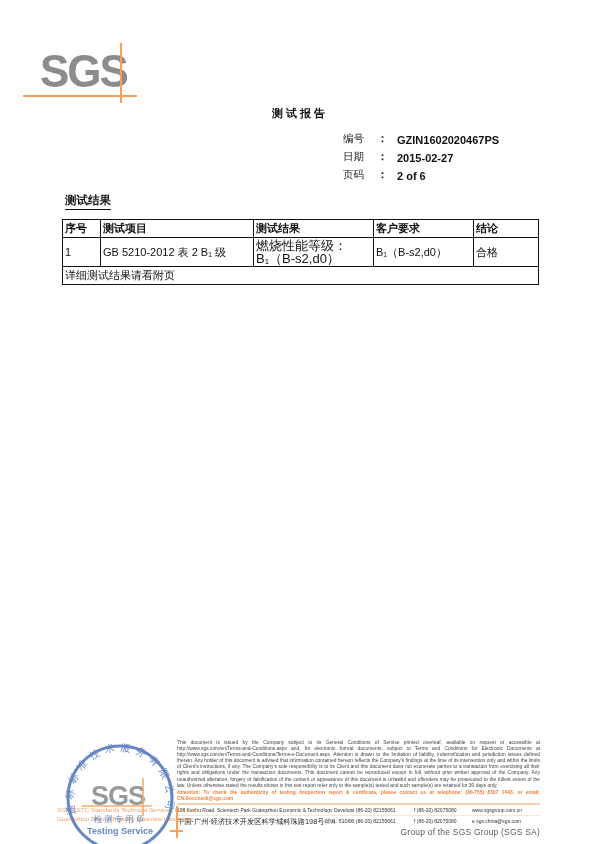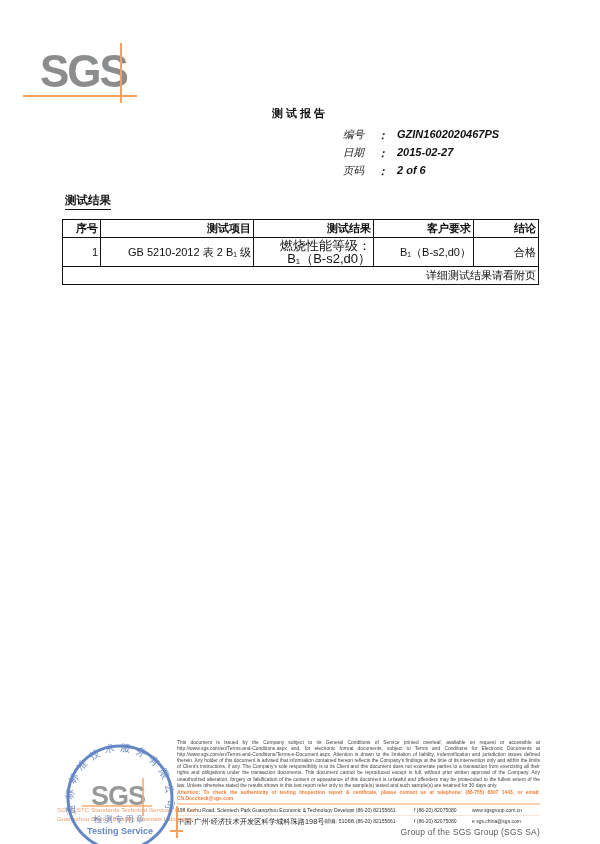--- a/index.html
+++ b/index.html
@@ -11,32 +11,32 @@
   .logo-wrap { position:absolute; left:40px; top:46px; width:120px; height:60px; }
   .logo-text { font-size:44px; font-weight:bold; color:#8A8C8E; letter-spacing:-2px;
                line-height:50px; font-family:"Liberation Sans", sans-serif; transform:scaleY(1.04); }
   .logo-hline { position:absolute; left:-17px; top:49px; width:114px; height:2px; background:#F5A05C; }
   .logo-vline { position:absolute; left:80px; top:-3px; width:2px; height:60px; background:#F5A05C; }
 
   
   .doc-title { position:absolute; left:0; top:106px; width:600px; text-align:center;
                font-size:11px; font-weight:bold; letter-spacing:3px; color:#111; }
   .meta { position:absolute; left:343px; top:128px; }
-  .meta-row { display:flex; align-items:flex-start; height:18px;font-style:italic; }
+  .meta-row { display:flex; align-items:flex-end; height:18px; }
   .meta-label { font-size:10.5px; width:30px; color:#222; }
   .meta-colon { font-size:11px; font-weight:bold; margin:0 9px 0 4px; color:#222; }
   .meta-value { font-size:11px; font-weight:bold; color:#111; }
 
   
   .section-heading { position:absolute; left:65px; top:193px; font-size:11.5px; font-weight:bold;
                      color:#111; border-bottom:1.5px solid #111; padding-bottom:1px; }
   table.results { position:absolute; left:62px; top:219px; width:476px;
                   border-collapse:collapse; table-layout:fixed; }
   table.results th, table.results td { border:1.5px solid #111; font-size:11px; color:#111;
-                  text-align:right; vertical-align:middle; padding:1px 2px; }
+                  text-align:left; vertical-align:middle; padding:1px 2px; }
   table.results th { font-weight:bold; height:17px; }
   tr.data-row td { height:29px; }
   .result-cell div { line-height:13px; font-size:13px; }
   td.footnote-cell { height:16px; text-align:left; padding-left:5px; font-size:11px; }
 
   
   .fineprint-wrap { position:absolute; left:177px; top:739px; width:726px;
                     transform:scale(0.5); transform-origin:0 0; }
   .disclaimer { font-size:9.8px; line-height:12.3px; color:#3f3f3f; text-align:justify; }
   .attention  { font-size:9.8px; line-height:12.6px; color:#F47C35; font-weight:bold;

